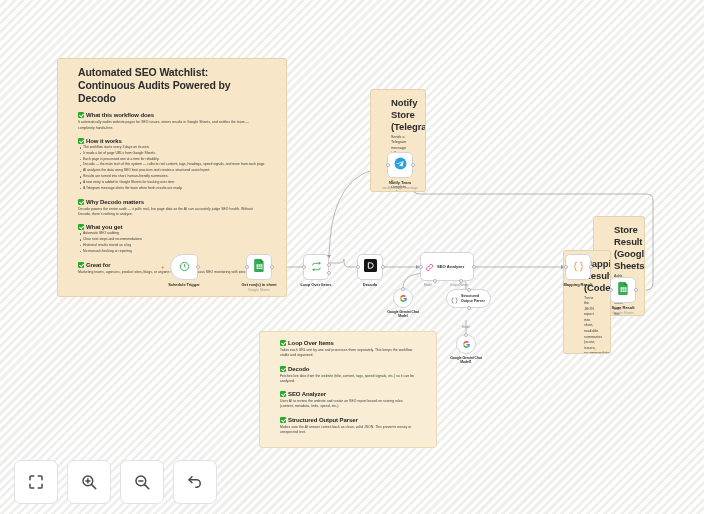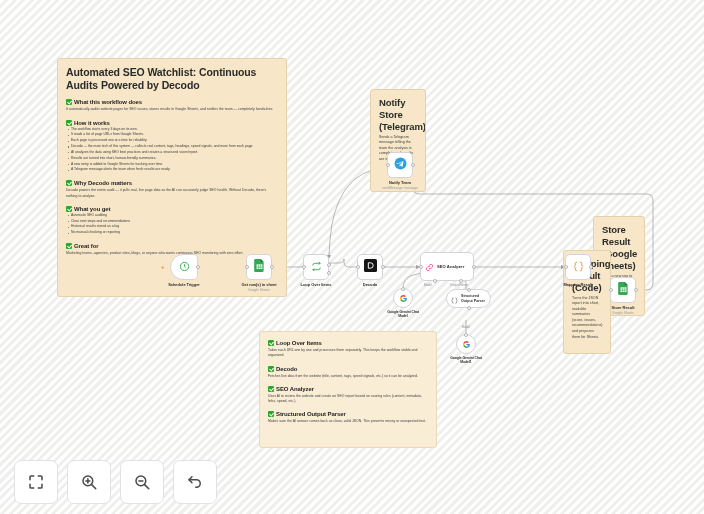--- a/index.html
+++ b/index.html
@@ -18,21 +18,21 @@
       #efefed 3px, #efefed 6px
     );
   }
 
   
   .sticky {
     position: absolute;
     background: #f7e7c8;
     border: 1px solid #e4d2ad;
     border-radius: 3px;
-    padding: 7px 8px;
+    padding: 7px 20px;
     overflow: hidden;
   }
   .sticky.plain { background: #f9edd6; border-color: #ead9b7; }
 
   .s-title {
     font-size: 9.5px;
     font-weight: bold;
     color: #2b2b2b;
     line-height: 1.25;
     letter-spacing: -0.1px;

